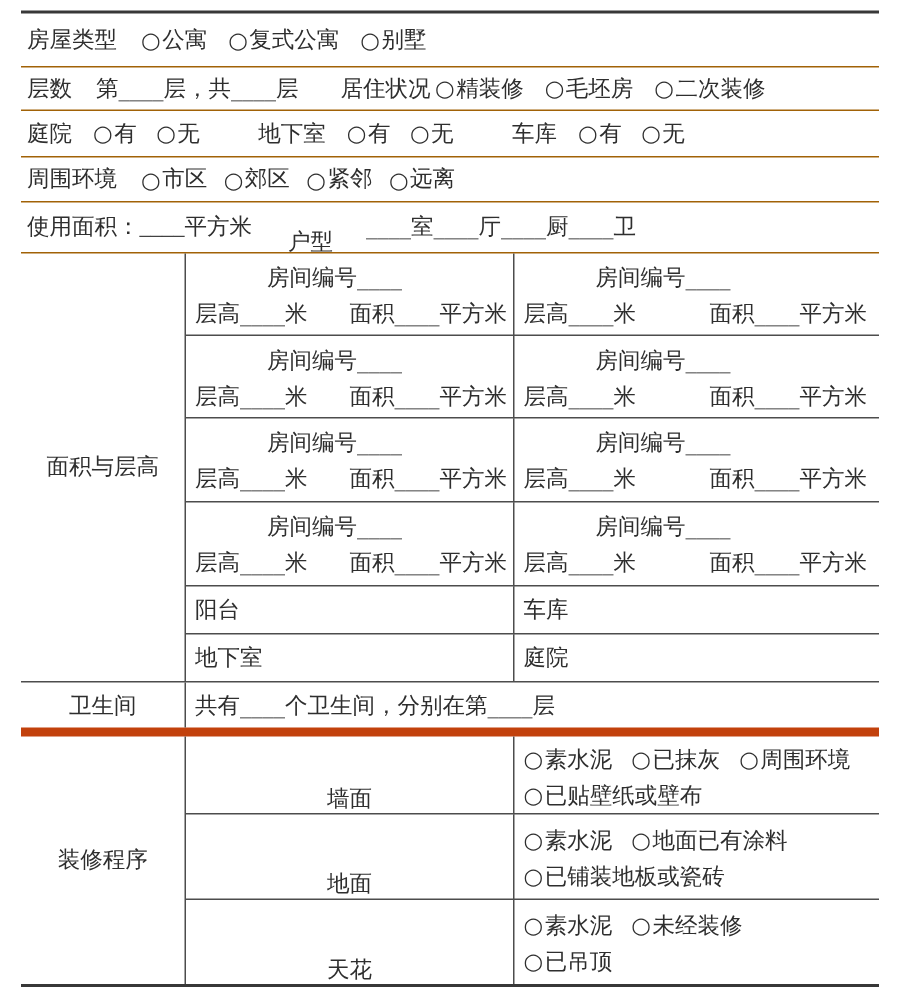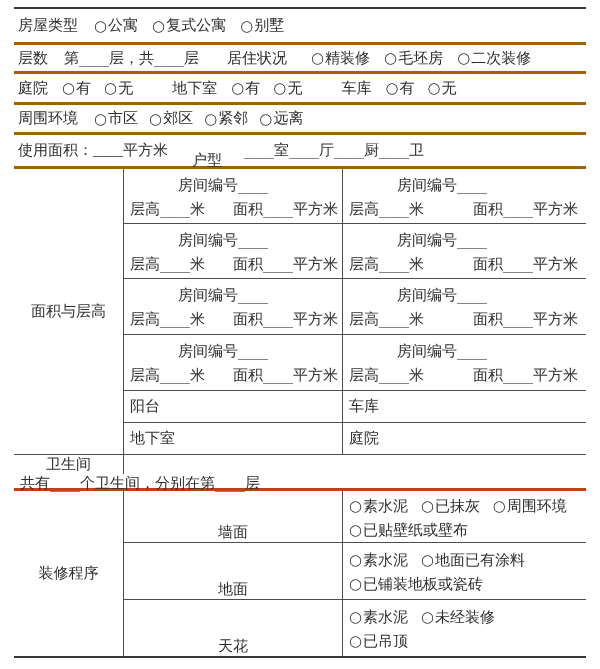--- a/index.html
+++ b/index.html
@@ -7,28 +7,28 @@
   .page {
     position:relative; width:600px; height:669px; background:#ffffff;
     font-family:"DejaVu Serif","Liberation Serif",serif;
     font-size:15px; color:#2e2e2e; overflow:hidden;
   }
   .form {
     position:absolute; left:14px; top:7px; width:572px;
     border-top:2px solid #383838; border-bottom:2px solid #383838;
   }
   
-  .srow { display:flex; align-items:center; border-bottom:3px solid #a16207; padding-left:4px; white-space:nowrap; }
+  .srow { display:flex; align-items:center; border-bottom:1px solid #a16207; padding-left:4px; white-space:nowrap; }
   .r1 { height:36px; } .r2 { height:29px; } .r3 { height:31px; } .r4 { height:30px; } .r5 { height:34px; }
   .lbl { margin-right:16px; }
   .opt { display:inline-flex; align-items:center; }
   .circ { margin-right:1px; }
   .r1 .opt { margin-right:14px; }
   .r2 .field1 { margin-right:28px; }
-  .r2 .lbl2 { margin-right:24px; }
+  .r2 .lbl2 { margin-right:3px; }
   .r2 .opt { margin-right:14px; }
   .r3 .grp { margin-right:26px; display:inline-flex; align-items:center; }
   .r3 .glbl { margin-right:14px; }
   .r3 .opt { margin-right:13px; }
   .r4 .opt { margin-right:11px; }
   .r4 .opt.last { margin-right:0; }
   .r5 .ufield { margin-right:24px;font-family:Liberation Serif, serif; }
   .r5 .lbl2 { margin-right:22px;margin-top:20px; }
   
   .area-grid {
@@ -39,21 +39,21 @@
   .vlabel { display:flex; align-items:center; justify-content:center; border-right:1px solid #4d4d4d; }
   .area-grid .vlabel { grid-row:1 / 7; grid-column:1; }
   .rcell { padding:4px 4px 0 6px; }
   .bb { border-bottom:1px solid #4d4d4d; }
   .bl { border-left:1px solid #4d4d4d; }
   .rl1 { line-height:24px;margin-left:48px; }
   .rl2 { display:flex; justify-content:space-between; line-height:24px; }
   .c2.rcell { padding-right:8px; }
   .xcell { display:flex; align-items:center; padding-left:6px; }
   
-  .bath-row { display:flex; height:36px; border-bottom:3px solid #c2410c;flex-direction:column; }
+  .bath-row { display:flex; height:36px; border-bottom:6px solid #c2410c; }
   .bath-row .vlabel { width:110px; }
   .bath-row .bcontent { flex:1; display:flex; align-items:center; padding-left:6px; }
   
   .deco-grid { display:grid; grid-template-columns:110px 218px 1fr; grid-template-rows:52px 57px 56px; }
   .deco-grid .vlabel { grid-row:1 / 4; grid-column:1; }
   .mid { display:flex; align-items:flex-end; justify-content:center; }
   .optcell { padding:2px 0 0 6px; display:flex; flex-direction:column; justify-content:center; }
   .optline { line-height:24px; white-space:nowrap; }
   .optline .opt { margin-right:8px; }
 </style>

